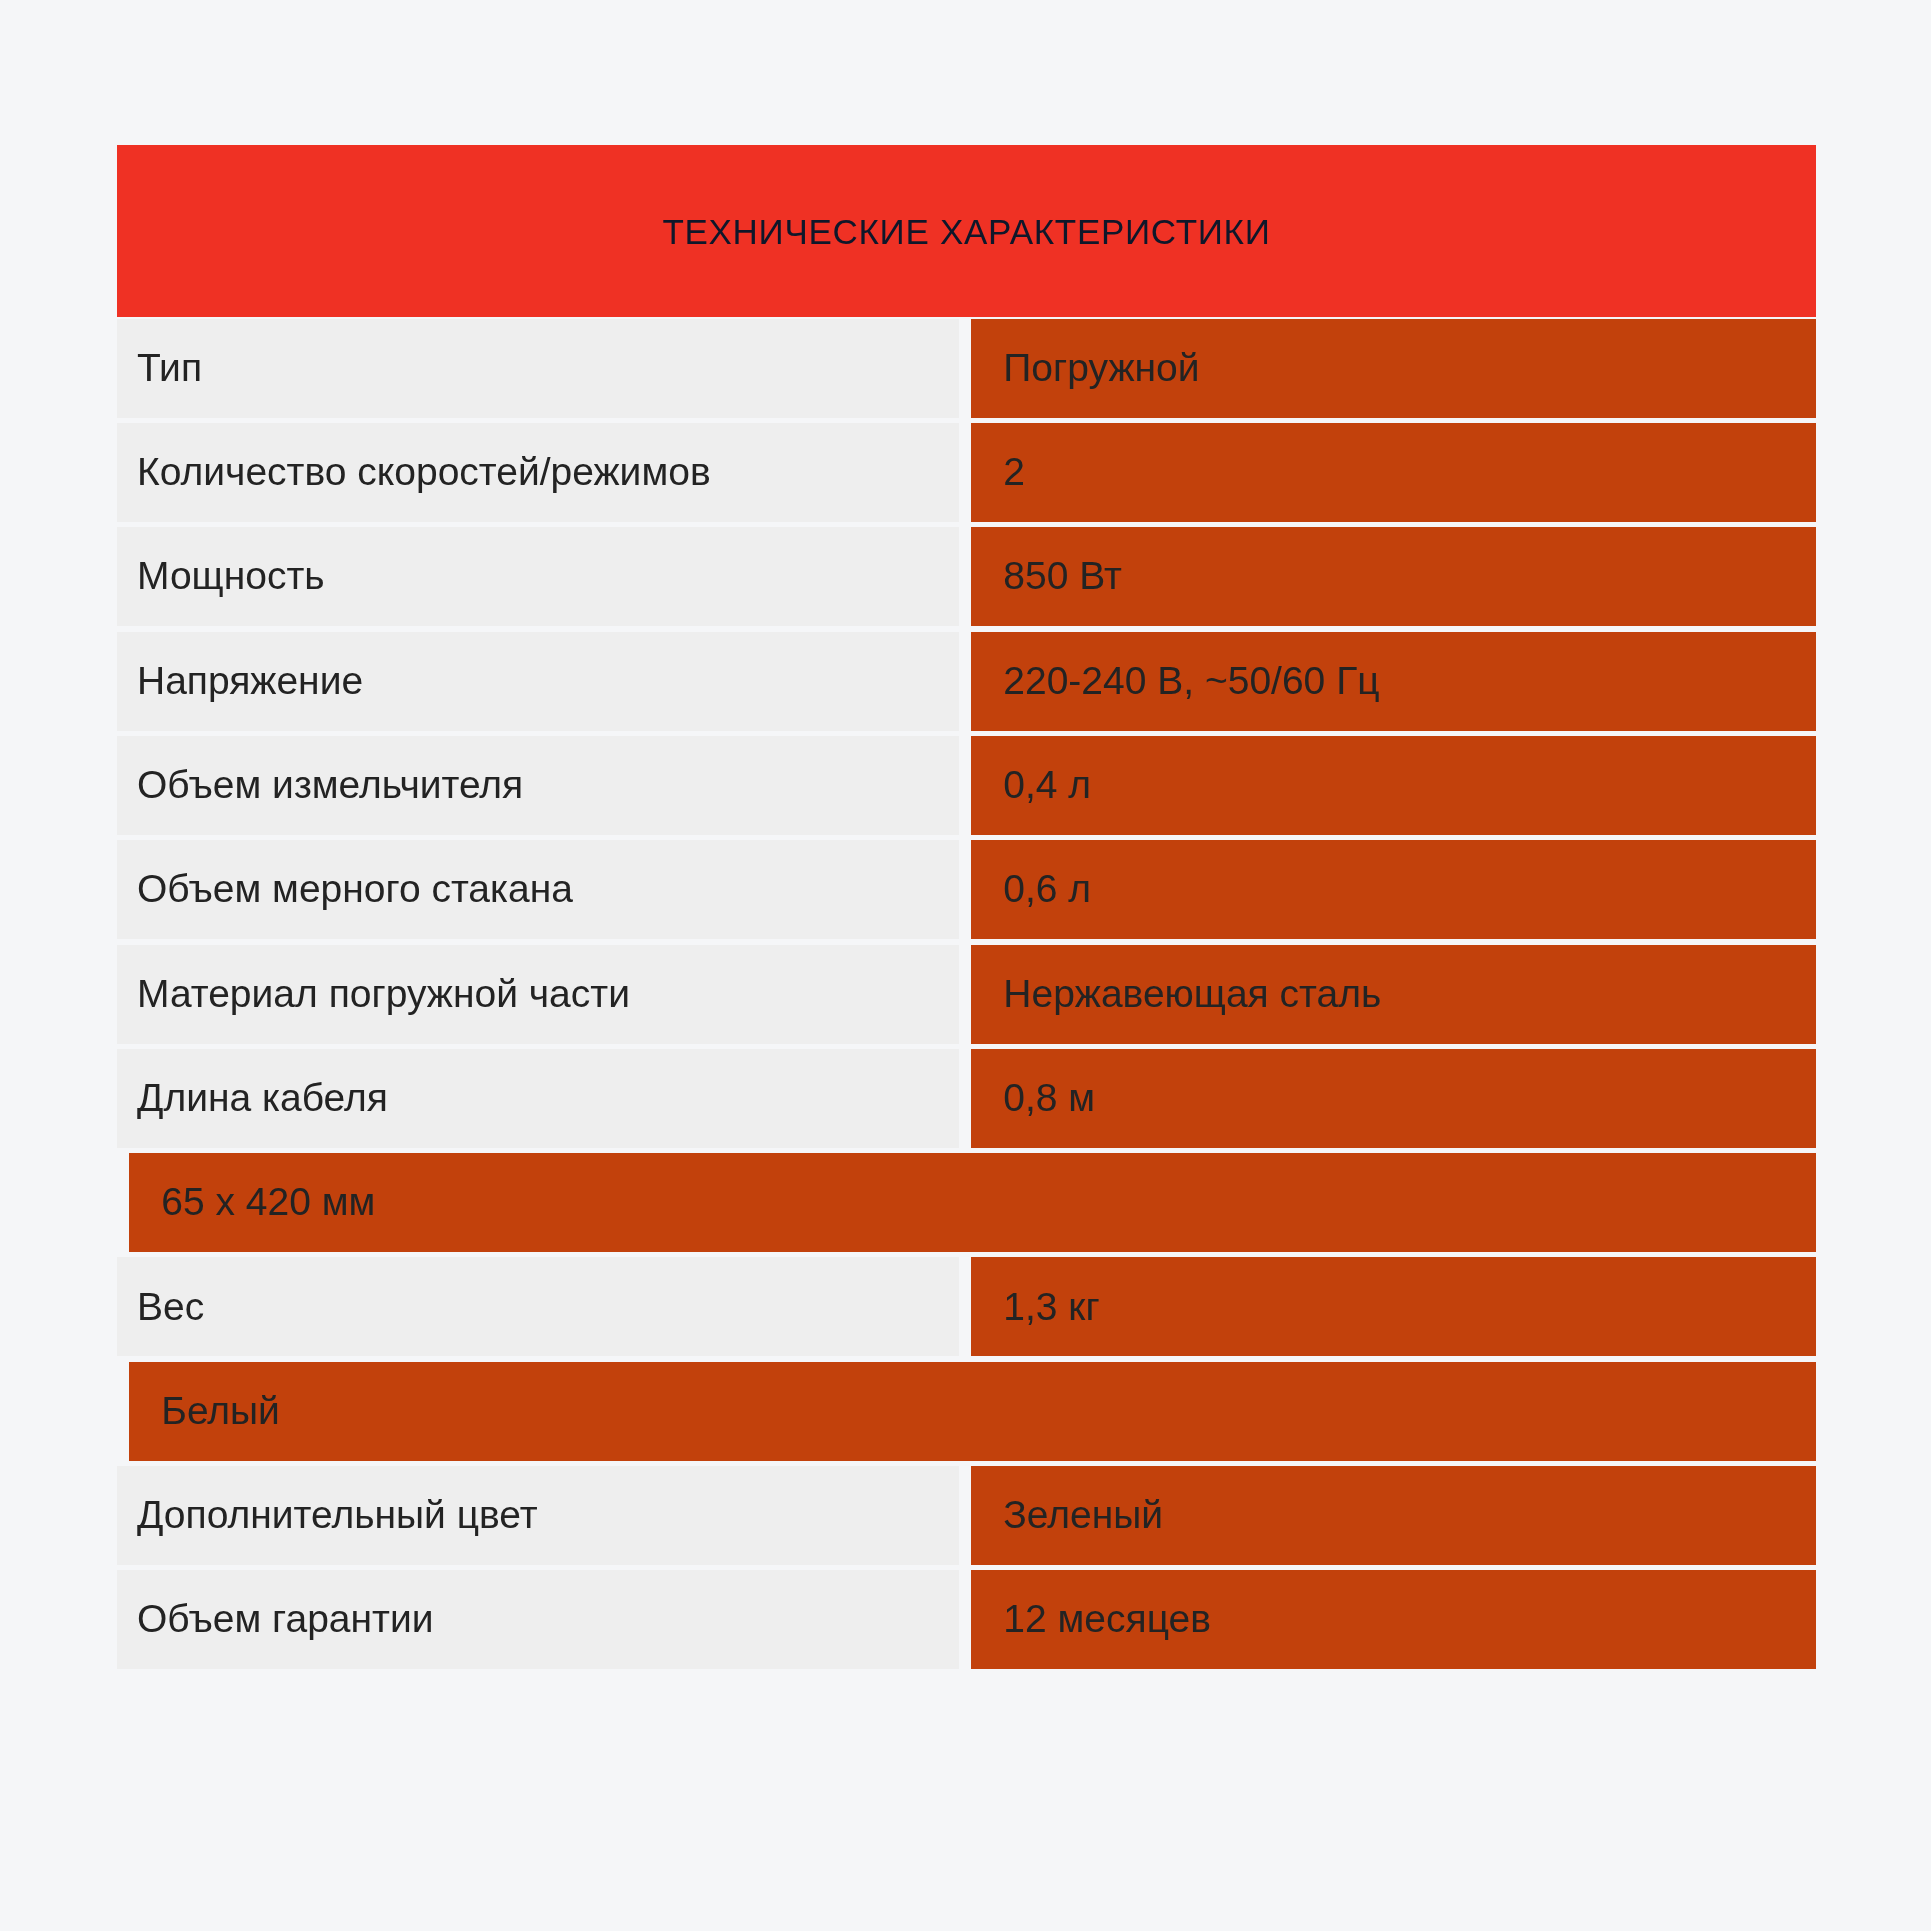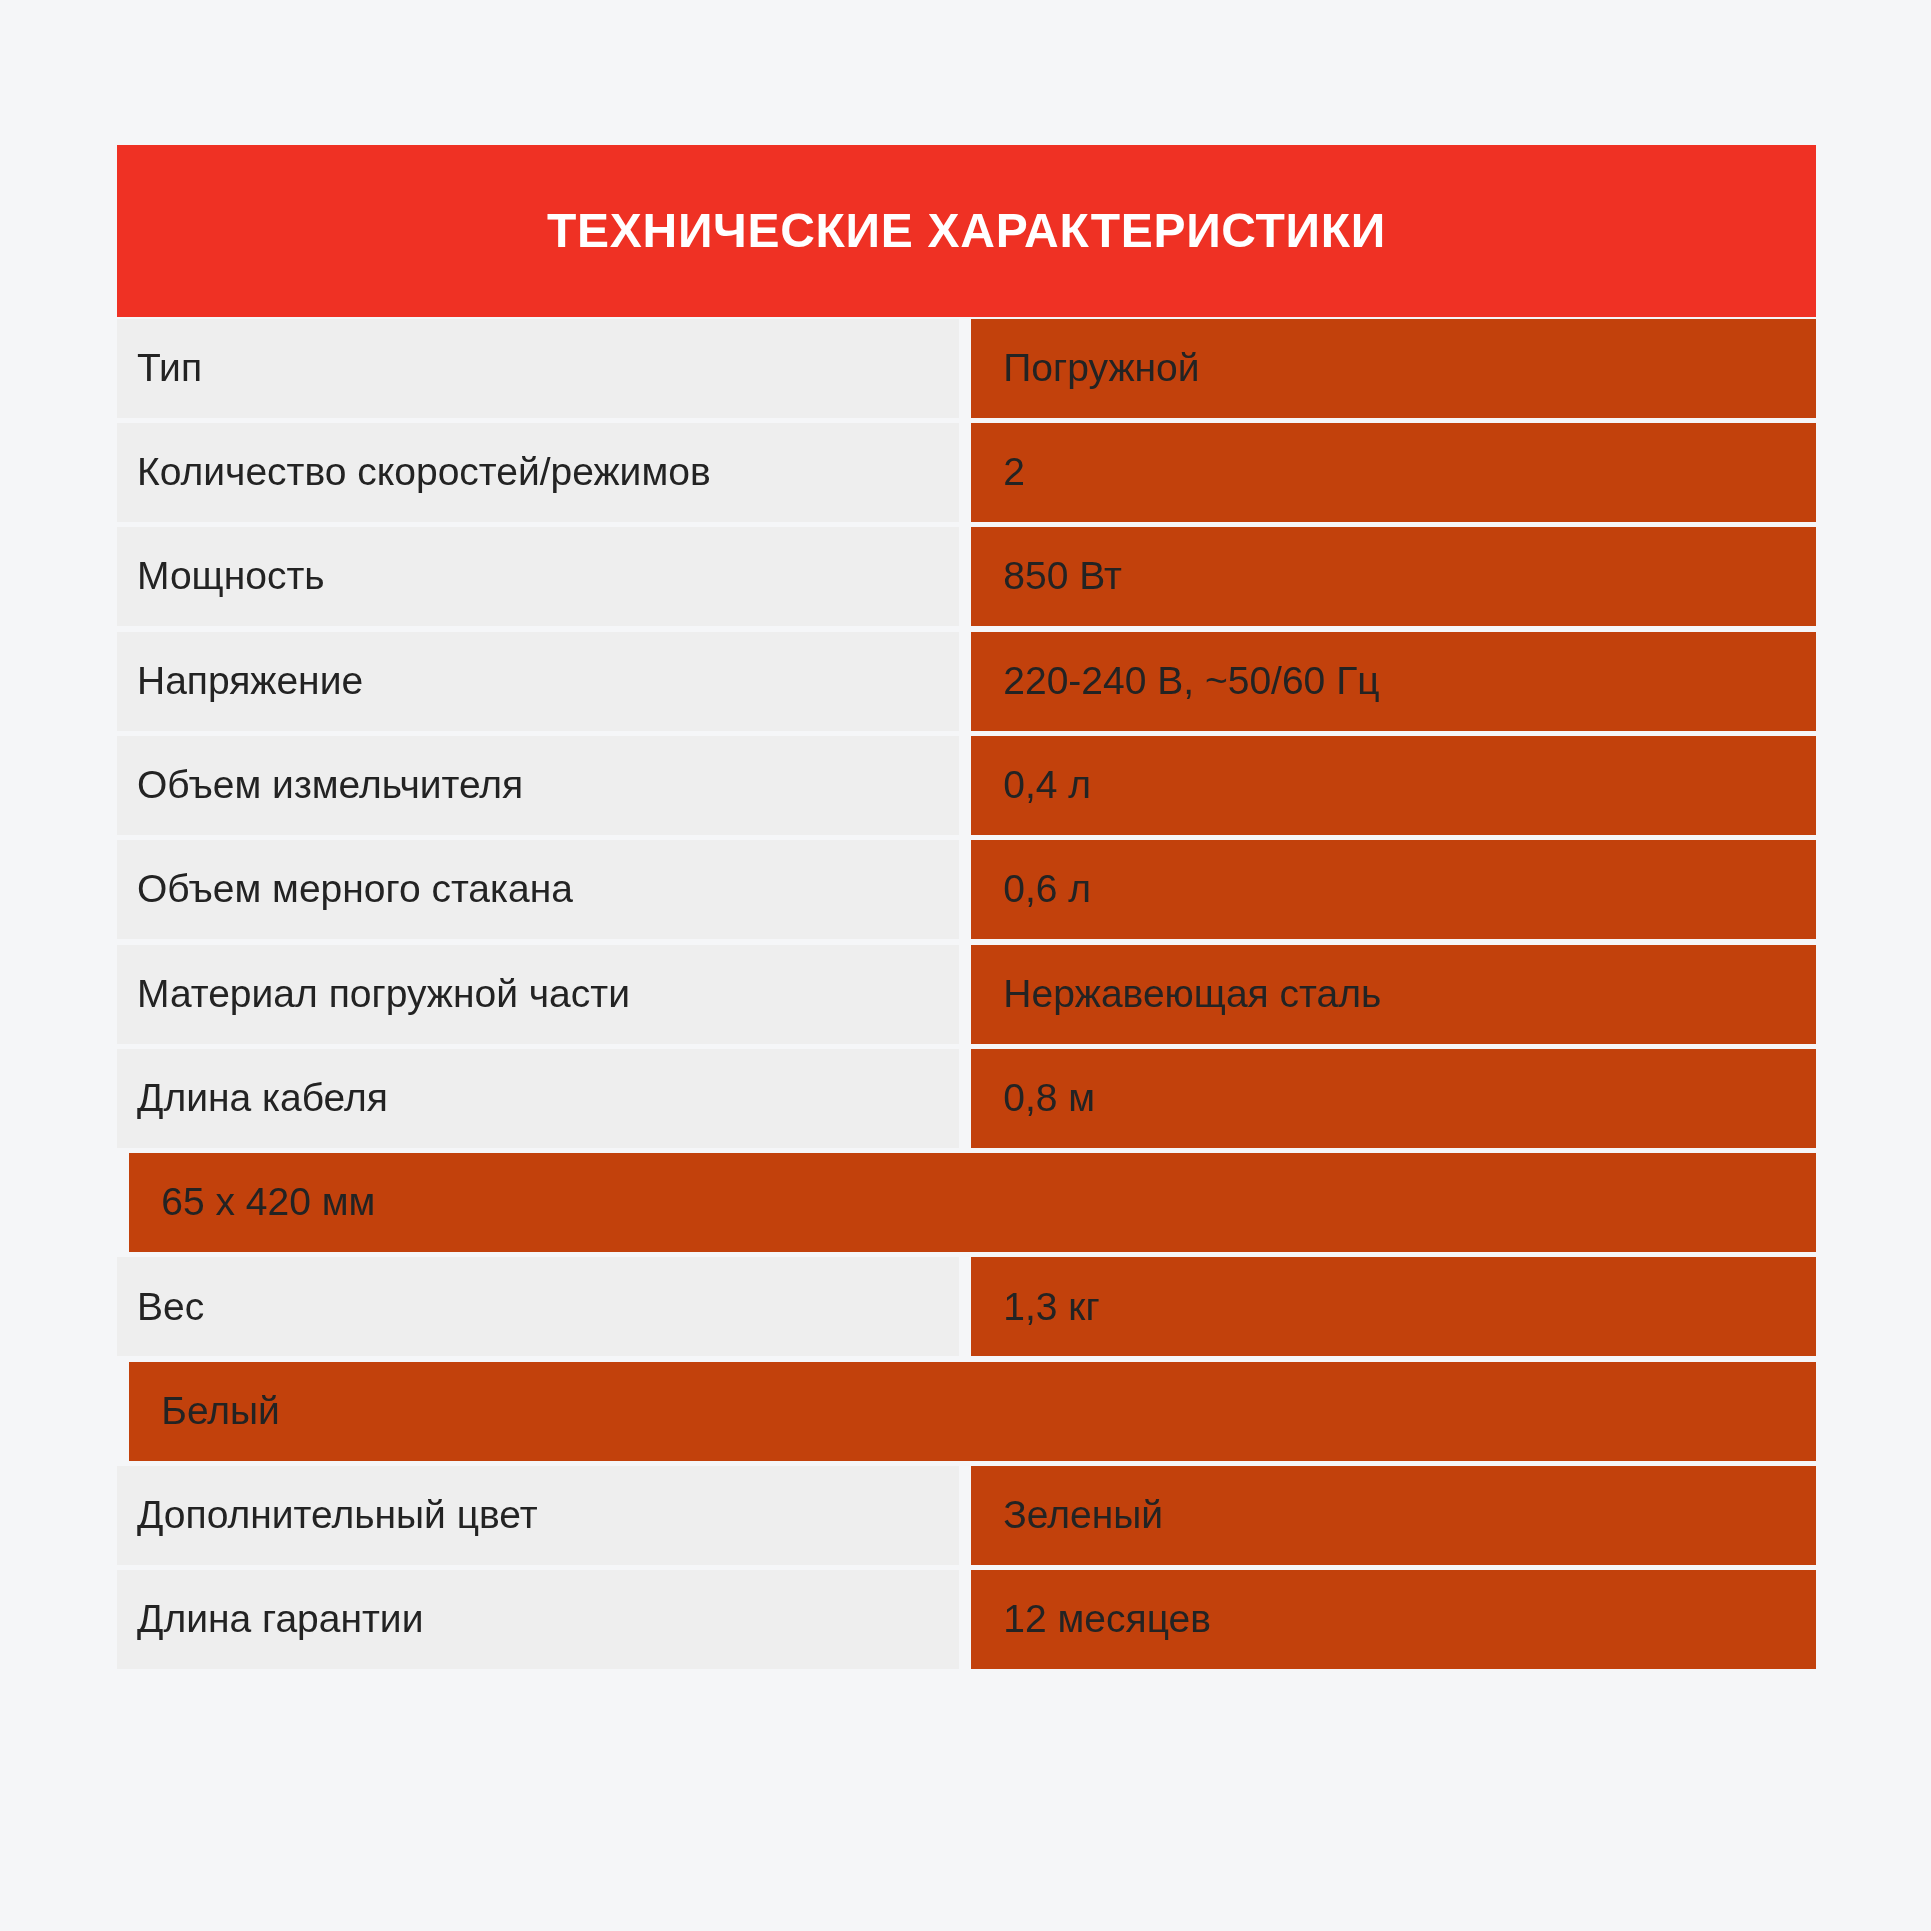--- a/index.html
+++ b/index.html
@@ -35,24 +35,24 @@
   .spec-header {
     width: 100%;
     height: 172px;
     background: #ef3124;
     display: flex;
     align-items: center;
     justify-content: center;
   }
 
   .spec-header-title {
-    color: #ffffff;
-    font-size: 48px;
+    color: #0f172a;
+    font-size: 35px;
     line-height: 1;
-    font-weight: 700;
+    font-weight: 400;
     letter-spacing: 0.7px;
     text-transform: uppercase;
     white-space: nowrap;
   }
 
   
   .spec-rows {
     width: 100%;
     padding-top: 1.8px;
   }
@@ -211,21 +211,21 @@
           <div class="spec-cell-label">
             <span class="spec-label-text">Дополнительный цвет</span>
           </div>
           <div class="spec-gap"></div>
           <div class="spec-cell-value">
             <span class="spec-value-text">Зеленый</span>
           </div>
         </div>
         <div class="spec-row">
           <div class="spec-cell-label">
-            <span class="spec-label-text">Длина гарантии</span>
+            <span class="spec-label-text">Объем гарантии</span>
           </div>
           <div class="spec-gap"></div>
           <div class="spec-cell-value">
             <span class="spec-value-text">12 месяцев</span>
           </div>
         </div>
       </div>
 
   </div>
 

